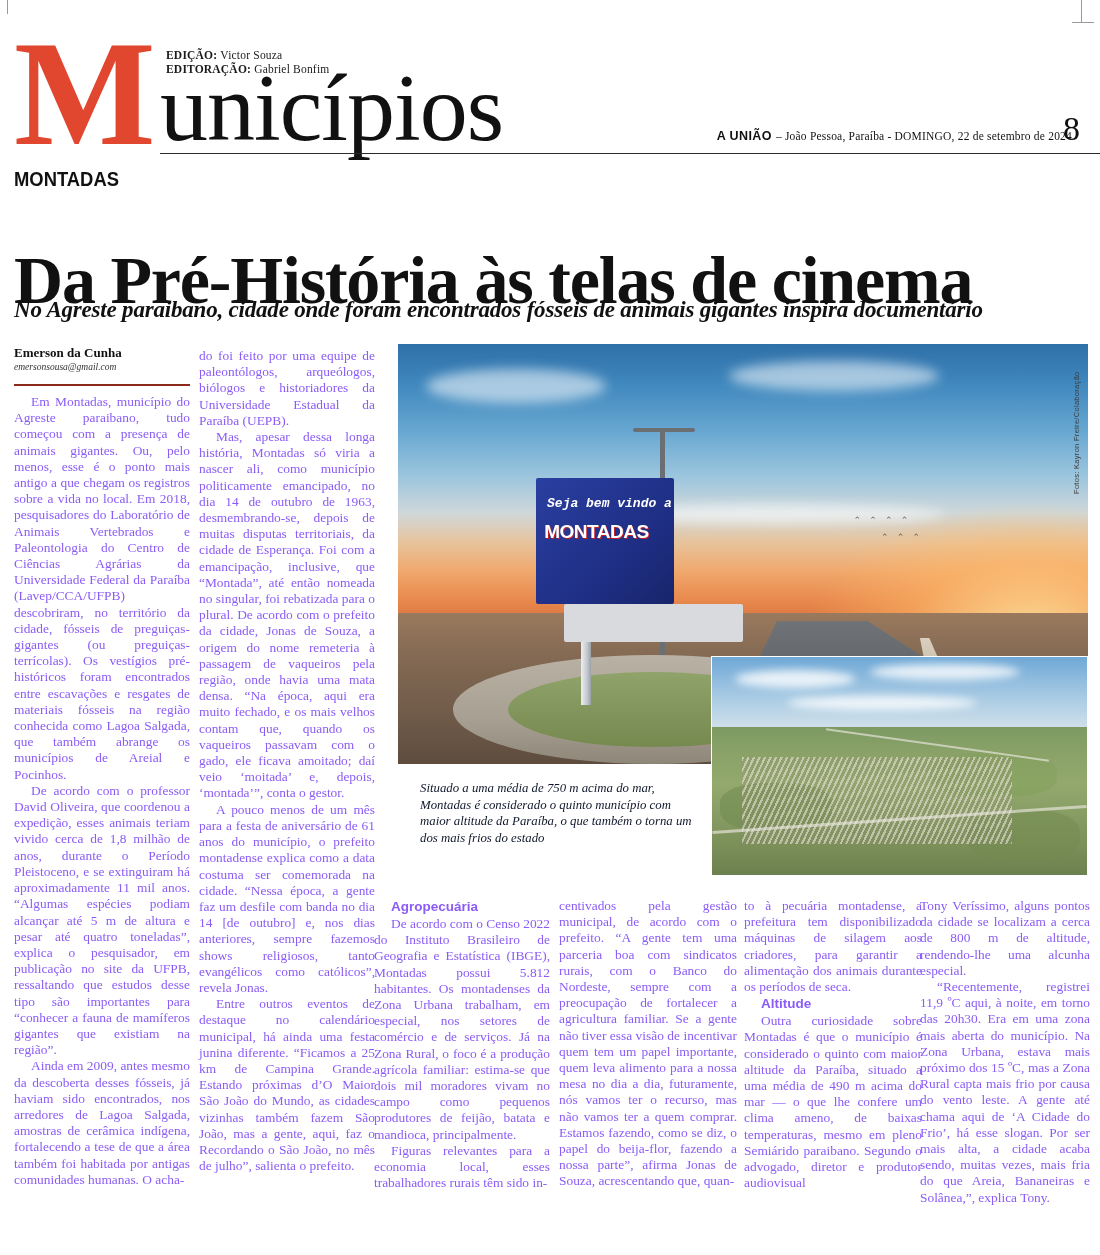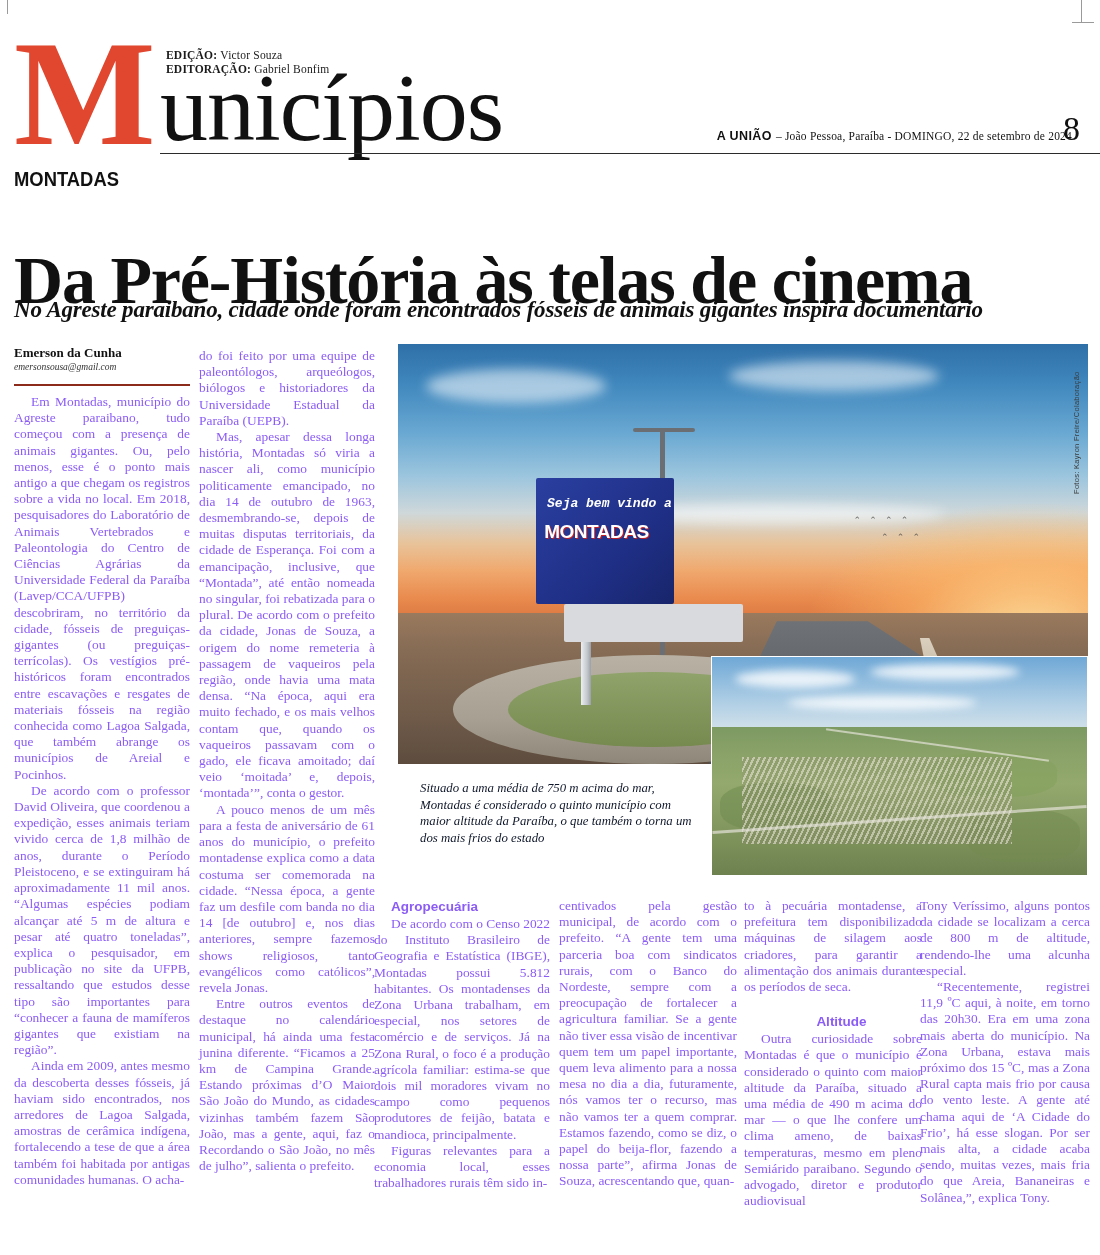--- a/index.html
+++ b/index.html
@@ -188,21 +188,21 @@
   .col p.noindent { text-indent: 0; }
   .subhead {
     font-family: "Liberation Sans", sans-serif;
     font-weight: 700;
     font-size: 13.5px;
     line-height: 18px;
     margin: 0 0 1px 0;
     text-indent: 0;
     text-align: left;
   }
-  .subhead.spaced { margin-top: 18px; text-align: center; }
+  .subhead.spaced { margin-top: 0; }
 
   #col1 { left: 14px;  top: 394px;  width: 176px; }
   #col2 { left: 199px; top: 348px;  width: 176px; }
   #col3 { left: 374px; top: 898px;  width: 176px; }
   #col4 { left: 559px; top: 898px;  width: 178px; }
   #col5 { left: 744px; top: 898px;  width: 178px; }
   #col6 { left: 920px; top: 898px;  width: 170px; }
 
   
   .photo {

